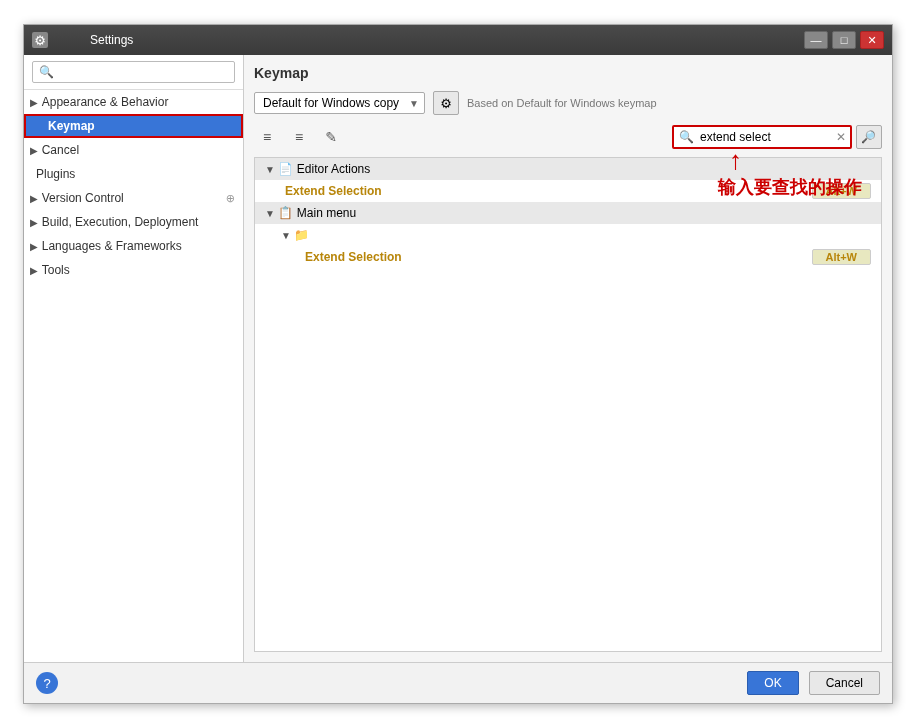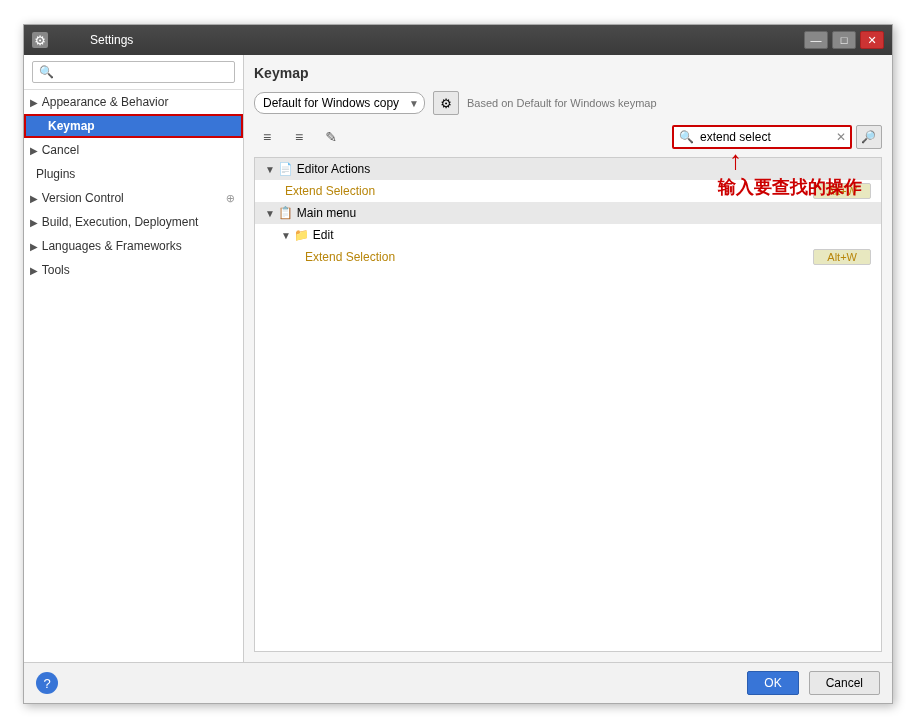--- a/index.html
+++ b/index.html
@@ -139,21 +139,21 @@
       display: flex;
       align-items: center;
       gap: 8px;
       margin-bottom: 10px;
     }
     .keymap-dropdown {
       padding: 3px 24px 3px 8px;
       border: 1px solid #aaa;
       background: #fff;
       font-size: 12px;
-      border-radius: 10px;
+      border-radius: 2px;
       appearance: none;
       cursor: pointer;
       position: relative;
     }
     .dropdown-wrapper {
       position: relative;
       display: inline-block;
     }
     .dropdown-arrow {
       position: absolute;
@@ -263,21 +263,21 @@
       align-items: center;
       cursor: pointer;
       min-height: 22px;
     }
     .tree-row.section-header {
       background: #e8e8e8;
       font-weight: normal;
     }
     .tree-row.highlight-item {
       color: #b8860b;
-      font-weight: 400;
+      font-weight: 700;
     }
     .tree-indent { display: inline-block; }
     .tree-arrow { font-size: 10px; margin-right: 3px; color: #555; }
     .tree-icon { margin-right: 4px; font-size: 12px; }
     .tree-label { flex: 1; }
     .tree-shortcut {
       background: #e8e8c0;
       border: 1px solid #ccc;
       padding: 1px 13px;
       font-size: 11px;
@@ -443,21 +443,20 @@
           <span class="tree-indent" style="width:4px;"></span>
           <span class="tree-arrow">▼</span>
           <span class="tree-icon">📋</span>
           <span class="tree-label">Main menu</span>
         </div>
 
         <div class="tree-row">
           <span class="tree-indent" style="width:20px;"></span>
           <span class="tree-arrow">▼</span>
           <span class="tree-icon">📁</span>
-          <span class="tree-label">Edit</span>
         </div>
         <div class="tree-row highlight-item">
           <span class="tree-indent" style="width:44px;"></span>
           <span class="tree-label">Extend Selection</span>
           <span class="tree-shortcut">Alt+W</span>
         </div>
       </div>
     </div>
   </div>
 

